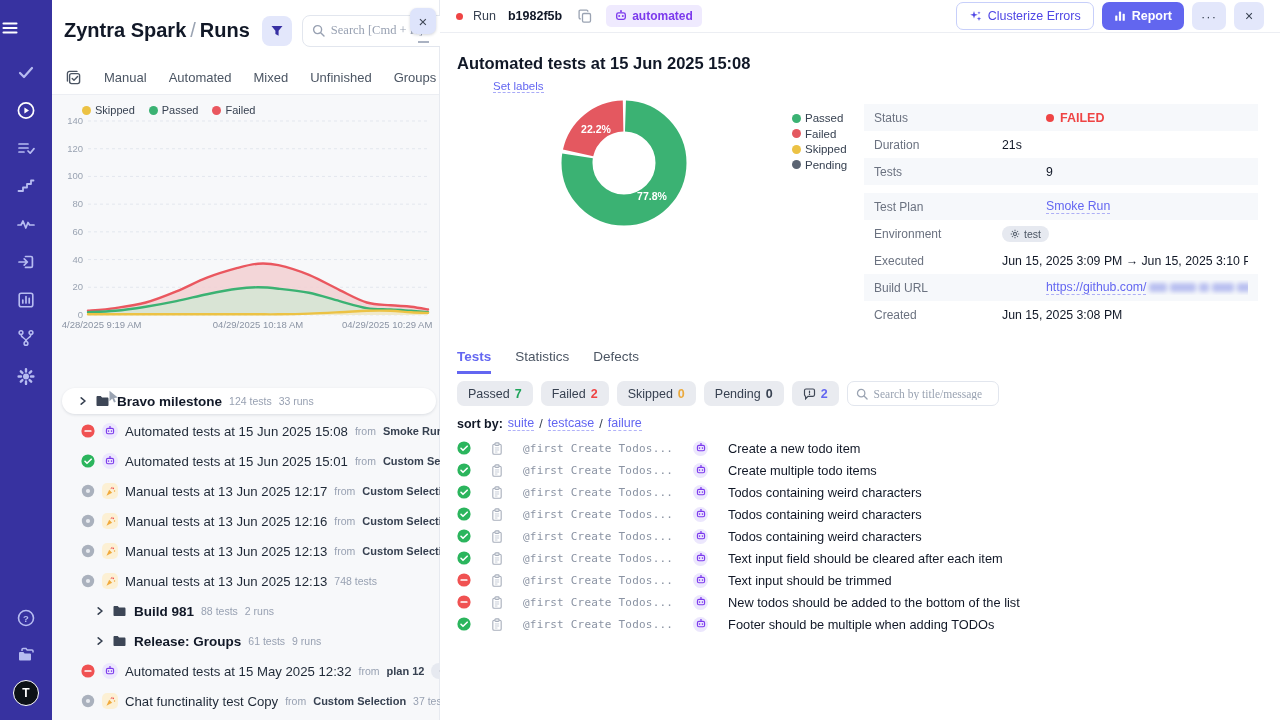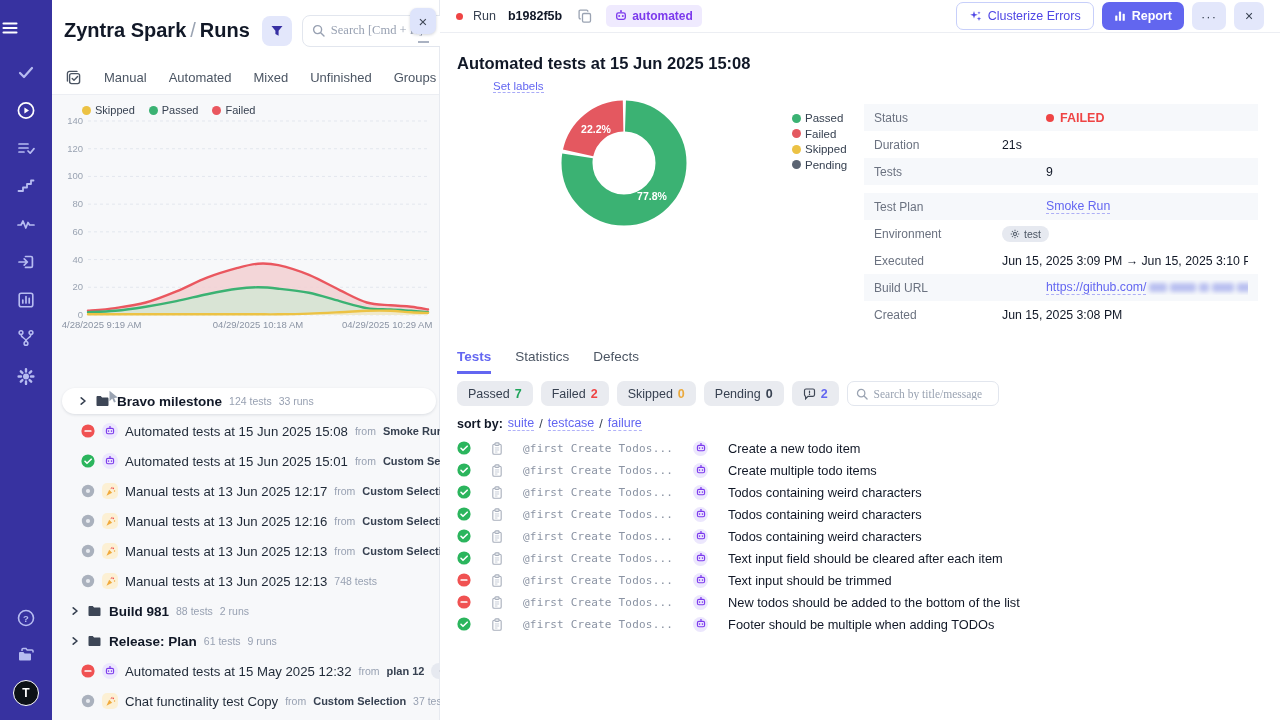--- a/index.html
+++ b/index.html
@@ -33,21 +33,21 @@
            display:flex;align-items:center;padding:0 14px;gap:22px;box-sizing:border-box;font-size:13px;color:#4b5563;}
   .lp-tab{cursor:pointer;white-space:nowrap;}
   .lp-legend{position:absolute;left:30px;top:104px;display:flex;gap:14px;align-items:center;font-size:11px;color:#374151;}
   .lg-item{display:flex;align-items:center;gap:4px;cursor:pointer;}
   .lg-dot{width:9px;height:9px;border-radius:50%;}
   #area-wrap{position:absolute;left:6px;top:118px;}
 
   
   #runs-list{position:absolute;left:0;top:386px;width:100%;}
   .run-row{position:relative;height:30px;display:flex;align-items:center;gap:7px;padding-left:28px;cursor:pointer;box-sizing:border-box;}
-  .run-row.folder{padding-left:18px;}
+  .run-row.folder{padding-left:43px;}
   .run-row.hl{background:#fff;border-radius:14px;height:26px;margin:2px 3px 2px 10px;padding-left:16px;box-shadow:0 1px 3px rgba(20,30,60,.12);}
   .run-name{font-size:13.2px;color:#1f2937;white-space:nowrap;}
   .folder-name{font-size:13.5px;font-weight:600;color:#111827;white-space:nowrap;}
   .run-meta{font-size:10.5px;color:#98a1b2;white-space:nowrap;}
   .run-from{font-size:10.5px;color:#98a1b2;white-space:nowrap;}
   .run-src{font-size:11px;font-weight:700;color:#374151;white-space:nowrap;}
   .badge-env{display:inline-flex;align-items:center;gap:4px;background:#e6e9f0;border-radius:10px;padding:2px 8px;font-size:10.5px;color:#4b5563;white-space:nowrap;}
   .st-ic{width:15px;height:15px;flex:none;display:flex;align-items:center;justify-content:center;}
   .type-chip{width:16px;height:16px;flex:none;display:inline-flex;align-items:center;justify-content:center;}
   .type-chip.rb{border-radius:50%;background:#ece7fd;}
@@ -443,21 +443,21 @@
         <span class="">
           <svg width="10" height="10" viewBox="0 0 10 10">
             <path d="M3.2 1.8 L7 5 L3.2 8.2" stroke="#374151" stroke-width="1.6" fill="none" stroke-linecap="round" stroke-linejoin="round"></path>
           </svg>
         </span>
         <span class="">
           <svg width="15" height="12" viewBox="0 0 15 13">
             <path d="M1 2.2 C1 1.5 1.5 1 2.2 1 H5.6 L7 2.8 H12.8 C13.5 2.8 14 3.3 14 4 V10.8 C14 11.5 13.5 12 12.8 12 H2.2 C1.5 12 1 11.5 1 10.8 Z" fill="#3d4656"></path>
           </svg>
         </span>
-        <span class="folder-name">Release: Plan</span>
+        <span class="folder-name">Release: Groups</span>
         <span class="run-meta">61 tests</span>
         <span class="run-meta">9 runs</span>
       </div>
       <div class="run-row">
         <span class="st-ic">
           <svg width="14" height="14" viewBox="0 0 14 14">
             <circle cx="7" cy="7" r="6.6" fill="#f05252"></circle>
             <path d="M4.2 7 H9.8" stroke="#fff" stroke-width="1.7" stroke-linecap="round"></path>
           </svg>
         </span>

